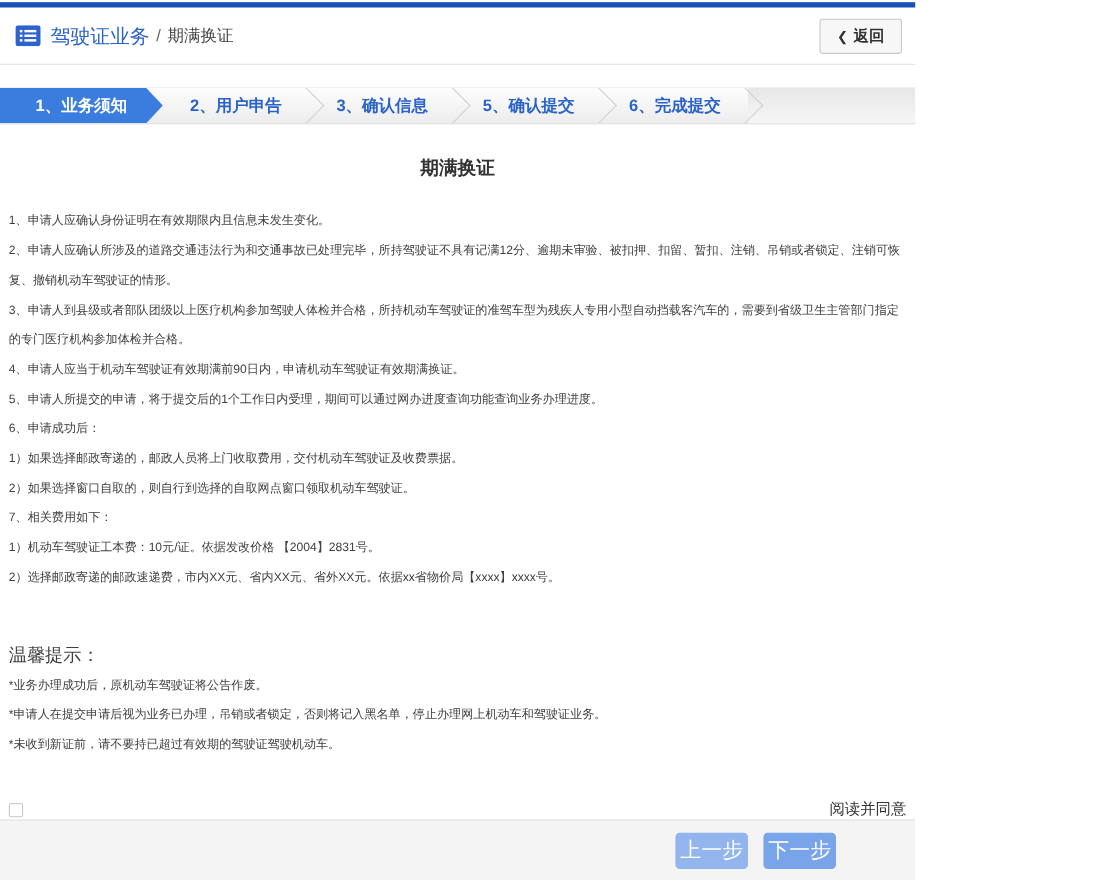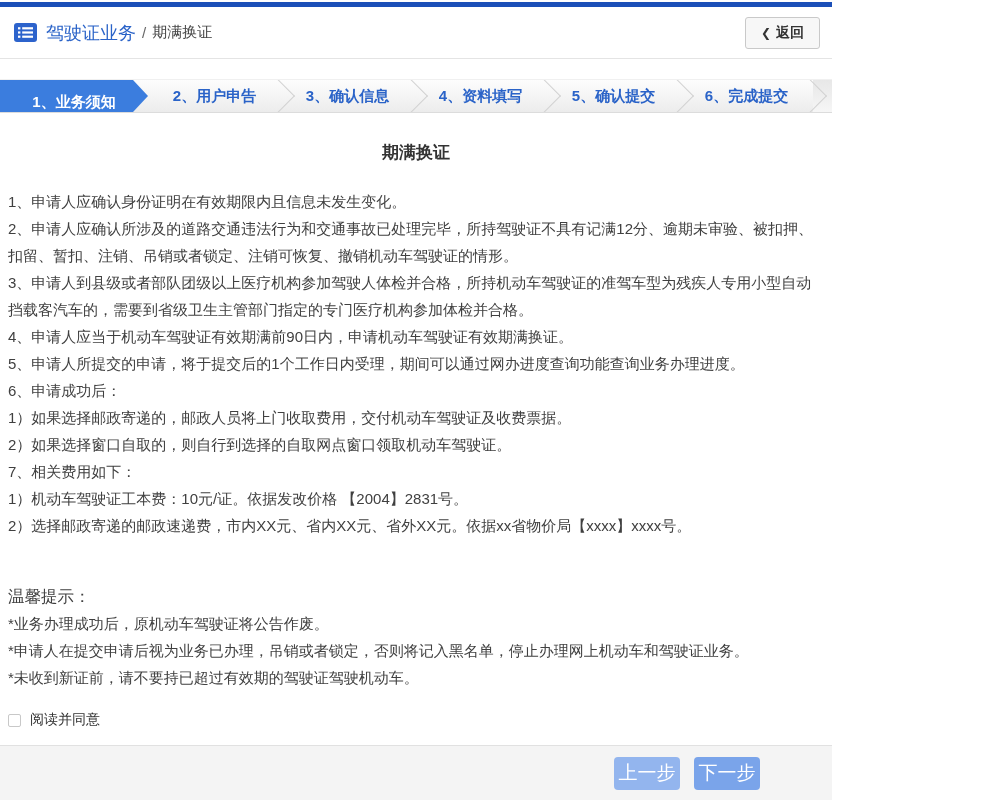--- a/index.html
+++ b/index.html
@@ -38,35 +38,34 @@
     background:linear-gradient(180deg,#fdfdfd 0%,#ececec 100%);
     border-top:1px solid #f0f0f0; border-bottom:1px solid #dcdcdc;
   }
   .step {
     width:133px; position:relative; display:flex; align-items:center; justify-content:center;
     font-size:15px; font-weight:bold; color:#2a63c8; cursor:pointer;
   }
   .step.active {
     width:148px; background:#3b7dde; color:#fff; z-index:2;
     clip-path:polygon(0 0, calc(100% - 15px) 0, 100% 50%, calc(100% - 15px) 100%, 0 100%);
-    align-items:flex-end;
   }
   .step .chev {
     position:absolute; right:-9px; top:50%; width:24px; height:24px;
     transform:translateY(-50%) rotate(45deg);
     border-top:1px solid #d2d2d2; border-right:1px solid #d2d2d2; z-index:1;
   }
   .step-filler { flex:1; background:linear-gradient(180deg,#e7e7e7 0%,#f6f6f6 100%); }
 
   .content { flex:1; padding:26px 8px 0; display:flex; flex-direction:column; overflow:hidden; }
   .title { text-align:center; font-size:17px; font-weight:bold; color:#333; margin:2px 0 24px; }
-  .line { font-size:15px; line-height:27px; color:#404040; }
+  .line { font-size:11px; line-height:27px; color:#404040; }
   .line b { font-weight:normal; }
   .tip-title { font-size:16.5px;margin-top:44px; }
-  .agree-row { margin-top:auto; margin-bottom:16px; display:flex; align-items:center; justify-content:flex-start; gap:9px; }
+  .agree-row { margin-top:auto; display:flex; align-items:center; justify-content:space-between; gap:26px; }
   .checkbox { width:13px; height:13px; background:#fff; border:1px solid #c8c8c8; border-radius:2px; display:inline-block; cursor:pointer; }
   .agree-label { font-size:14px; color:#333; cursor:pointer; }
 
   .footer {
     height:55px; background:#f4f4f4; border-top:1px solid #e1e1e1;
     display:flex; align-items:center; justify-content:flex-end; gap:14px; padding-right:72px;
   }
   .btn {
     width:66px; height:33px; border:none; border-radius:4px;
     color:#fff; font-size:19px; cursor:pointer; font-family:inherit;
@@ -111,24 +110,20 @@
       </div>
       <div class="step">
         <span>2、用户申告</span>
         <i class="chev"></i>
       </div>
       <div class="step">
         <span>3、确认信息</span>
         <i class="chev"></i>
       </div>
       <div class="step">
-        <span>4、资料填写</span>
-        <i class="chev"></i>
-      </div>
-      <div class="step">
         <span>5、确认提交</span>
         <i class="chev"></i>
       </div>
       <div class="step">
         <span>6、完成提交</span>
         <i class="chev"></i>
       </div>
       <div class="step-filler"></div>
     </div>
 

